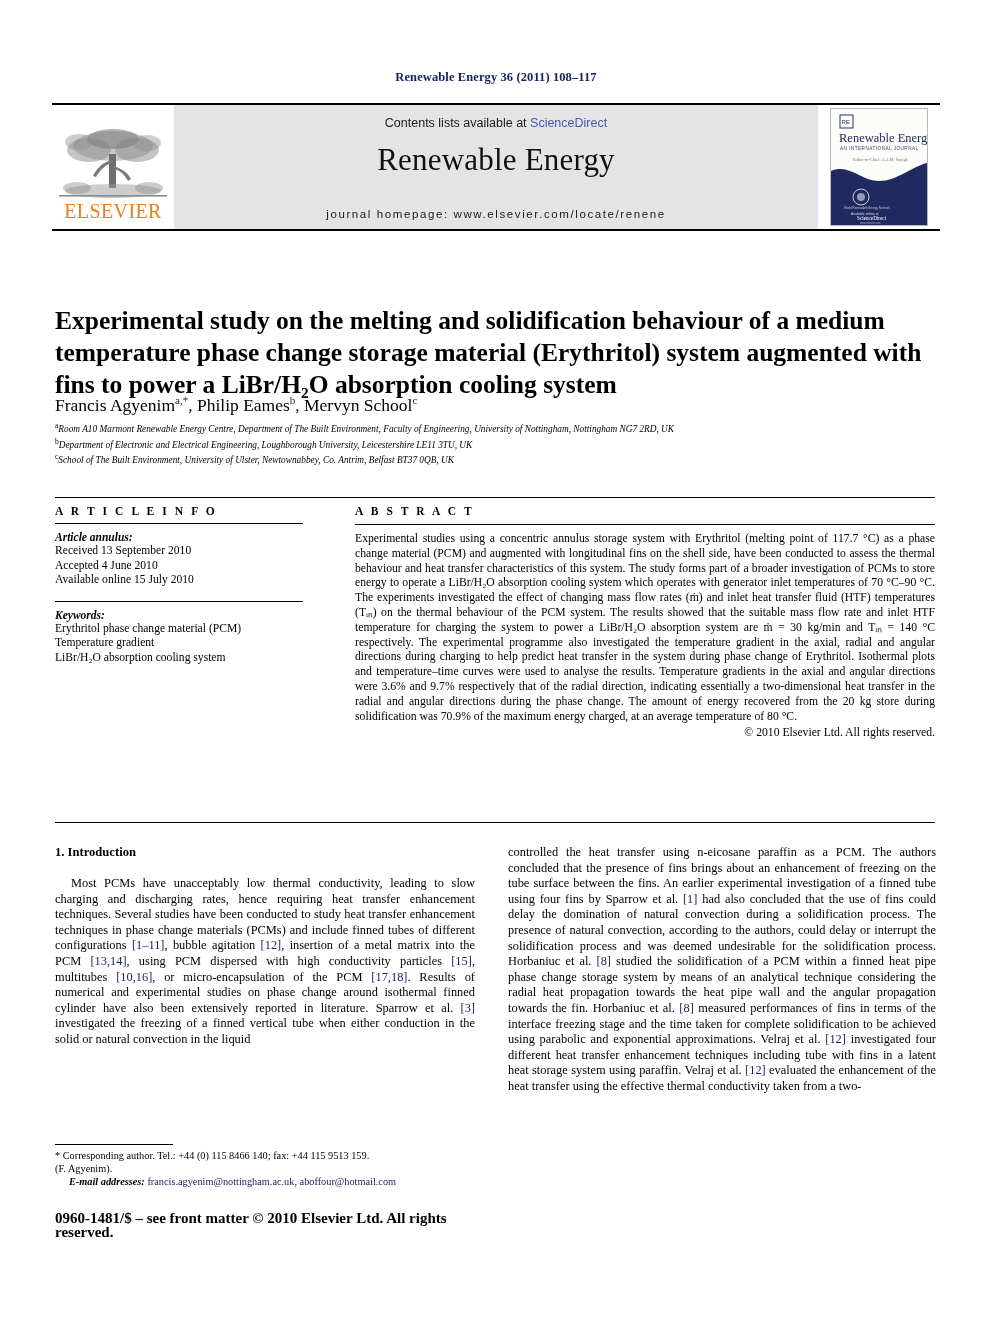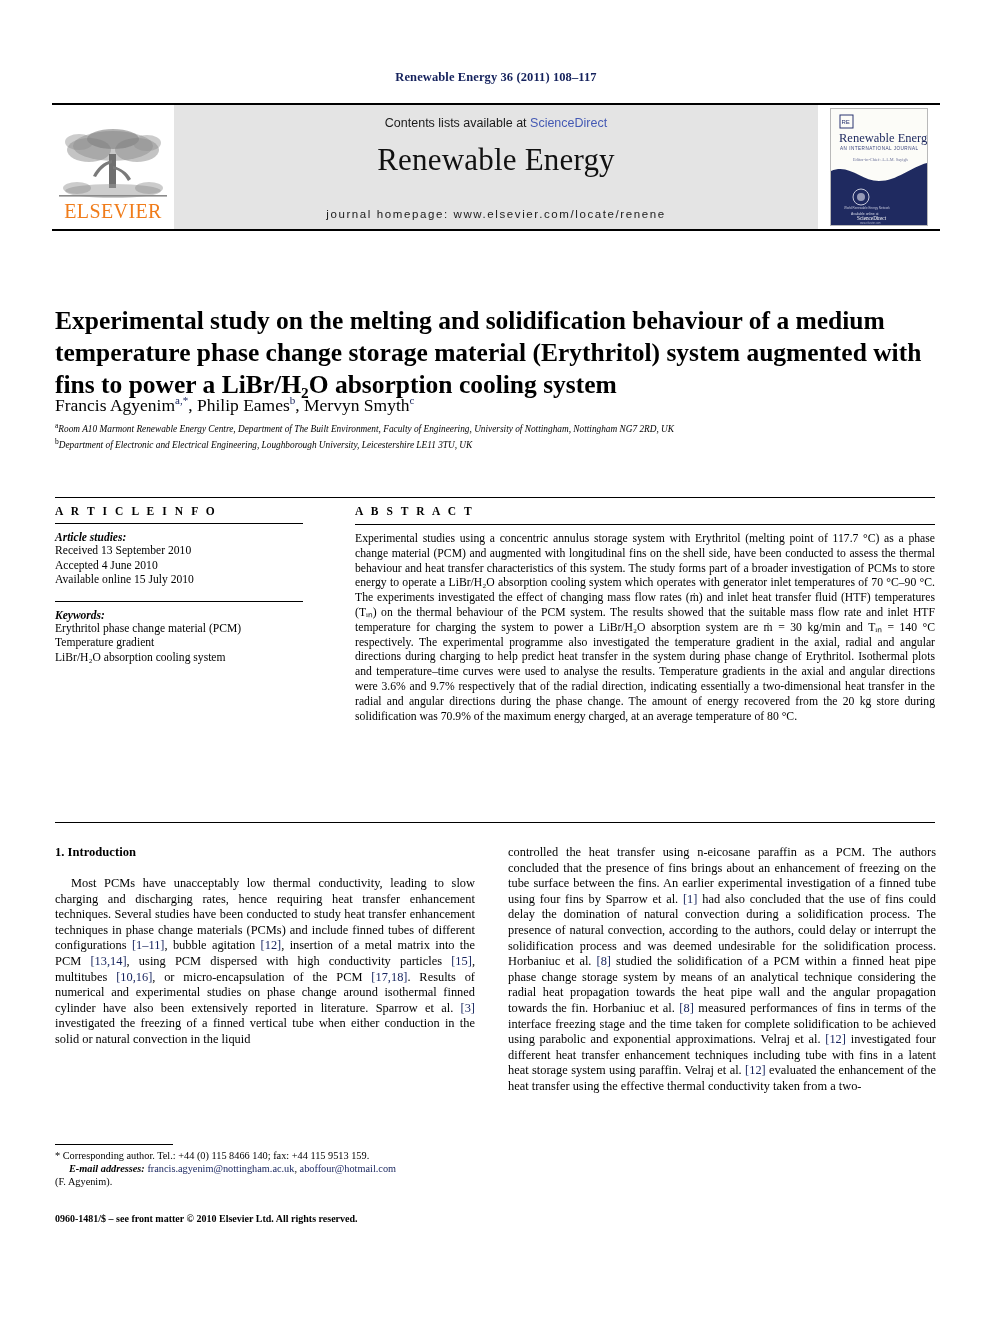--- a/index.html
+++ b/index.html
@@ -248,21 +248,21 @@
     width: 118px;
     border-top: 1px solid #000;
     margin-bottom: 4px;
   }
   .fn-email-label { font-style: italic; font-weight: bold; }
   .mail { color: #14215c; }
   .colophon {
     position: absolute;
     left: 55px; top: 1212px;
     width: 430px;
-    font-size: 10px;
+    font-size: 15px;
     line-height: 13.5px;
     font-weight: bold;
   }
   .doi-link { color: #14215c; font-weight: bold; }
 </style>
 </head>
 <body>
 
 <div class="page">
 
@@ -321,71 +321,73 @@
       </div>
 
     </div>
   </div>
 
   <h1 class="article-title">Experimental study on the melting and solidification behaviour of a medium temperature phase change storage material (Erythritol) system augmented with fins to power a LiBr/H₂O absorption cooling system</h1>
 
   <div class="authors">
     <span>Francis Agyenim</span><sup>a,*</sup>,
     <span>Philip Eames</span><sup>b</sup>,
-    <span>Mervyn Smyth</span><sup>c</sup>
+    <span>Mervyn School</span><sup>c</sup>
   </div>
 
   <div class="affils">
     <div><sup>a</sup><span>Room A10 Marmont Renewable Energy Centre, Department of The Built Environment, Faculty of Engineering, University of Nottingham, Nottingham  NG7 2RD, UK</span></div>
     <div><sup>b</sup><span>Department of Electronic and Electrical Engineering, Loughborough University, Leicestershire LE11 3TU, UK</span></div>
+    <div><sup>c</sup><span>School of The Built Environment, University of Ulster, Newtownabbey, Co. Antrim, Belfast BT37 0QB, UK</span></div>
   </div>
 
   <div class="band-top-rule"></div>
   <div class="band-bottom-rule"></div>
 
   <div class="info-col">
     <div class="sec-head">A R T I C L E    I N F O</div>
     <div class="hr-thin"></div>
-    <div class="info-sub">Article studies:</div>
+    <div class="info-sub">Article annulus:</div>
     <div class="info-line">Received 13 September 2010</div>
     <div class="info-line">Accepted 4 June 2010</div>
     <div class="info-line">Available online 15 July 2010</div>
     <div class="hr-thin2"></div>
     <div class="info-sub">Keywords:</div>
     <div class="info-line">Erythritol phase change material (PCM)</div>
     <div class="info-line">Temperature gradient</div>
     <div class="info-line">LiBr/H₂O absorption cooling system</div>
   </div>
 
   <div class="abs-col">
     <div class="sec-head abs-head">A B S T R A C T</div>
     <div class="abs-rule"></div>
     <div class="abs-body">Experimental studies using a concentric annulus storage system with Erythritol (melting point of 117.7 °C) as a phase change material (PCM) and augmented with longitudinal fins on the shell side, have been conducted to assess the thermal behaviour and heat transfer characteristics of this system. The study forms part of a broader investigation of PCMs to store energy to operate a LiBr/H₂O absorption cooling system which operates with generator inlet temperatures of 70 °C–90 °C. The experiments investigated the effect of changing mass flow rates (ṁ) and inlet heat transfer fluid (HTF) temperatures (Tᵢₙ) on the thermal behaviour of the PCM system. The results showed that the suitable mass flow rate and inlet HTF temperature for charging the system to power a LiBr/H₂O absorption system are ṁ = 30 kg/min and Tᵢₙ = 140 °C respectively. The experimental programme also investigated the temperature gradient in the axial, radial and angular directions during charging to help predict heat transfer in the system during phase change of Erythritol. Isothermal plots and temperature–time curves were used to analyse the results. Temperature gradients in the axial and angular directions were 3.6% and 9.7% respectively that of the radial direction, indicating essentially a two-dimensional heat transfer in the radial and angular directions during the phase change. The amount of energy recovered from the 20 kg store during solidification was 70.9% of the maximum energy charged, at an average temperature of 80 °C.</div>
+    <div class="abs-copy">© 2010 Elsevier Ltd. All rights reserved.</div>
   </div>
 
   <div class="col-left">
     <div class="body-head">1. Introduction</div>
     <div class="body-text">
         <p>Most PCMs have unacceptably low thermal conductivity, leading to slow charging and discharging rates, hence requiring heat transfer enhancement techniques. Several studies have been conducted to study heat transfer enhancement techniques in phase change materials (PCMs) and include finned tubes of different configurations <span class="ref">[1–11]</span>, bubble agitation <span class="ref">[12]</span>, insertion of a metal matrix into the PCM <span class="ref">[13,14]</span>, using PCM dispersed with high conductivity particles <span class="ref">[15]</span>, multitubes <span class="ref">[10,16]</span>, or micro-encapsulation of the PCM <span class="ref">[17,18]</span>. Results of numerical and experimental studies on phase change around isothermal finned cylinder have also been extensively reported in literature. Sparrow et al. <span class="ref">[3]</span> investigated the freezing of a finned vertical tube when either conduction in the solid or natural convection in the liquid</p>
       </div>
   </div>
 
   <div class="col-right">
     <div class="body-text">
         <p style="text-indent:0">controlled the heat transfer using n-eicosane paraffin as a PCM. The authors concluded that the presence of fins brings about an enhancement of freezing on the tube surface between the fins. An earlier experimental investigation of a finned tube using four fins by Sparrow et al. <span class="ref">[1]</span> had also concluded that the use of fins could delay the domination of natural convection during a solidification process. The presence of natural convection, according to the authors, could delay or interrupt the solidification process and was deemed undesirable for the solidification process. Horbaniuc et al. <span class="ref">[8]</span> studied the solidification of a PCM within a finned heat pipe phase change storage system by means of an analytical technique considering the radial heat propagation towards the heat pipe wall and the angular propagation towards the fin. Horbaniuc et al. <span class="ref">[8]</span> measured performances of fins in terms of the interface freezing stage and the time taken for complete solidification to be achieved using parabolic and exponential approximations. Velraj et al. <span class="ref">[12]</span> investigated four different heat transfer enhancement techniques including tube with fins in a latent heat storage system using paraffin. Velraj et al. <span class="ref">[12]</span> evaluated the enhancement of the heat transfer using the effective thermal conductivity taken from a two-</p>
       </div>
   </div>
 
   <div class="footnote">
     <div class="footnote-rule"></div>
     <div>* Corresponding author. Tel.: +44 (0) 115 8466 140; fax: +44 115 9513 159.</div>
+    <div>(F. Agyenim).</div>
     <div style="text-indent:14px;">
       <span class="fn-email-label">E-mail addresses:</span>
       <span class="mail">francis.agyenim@nottingham.ac.uk</span><span>, </span><span class="mail">aboffour@hotmail.com</span>
     </div>
-    <div>(F. Agyenim).</div>
   </div>
 
   <div class="colophon">
     <div>0960-1481/$ – see front matter © 2010 Elsevier Ltd. All rights reserved.</div>
   </div>
 
 </div>
 
 </body></html>

